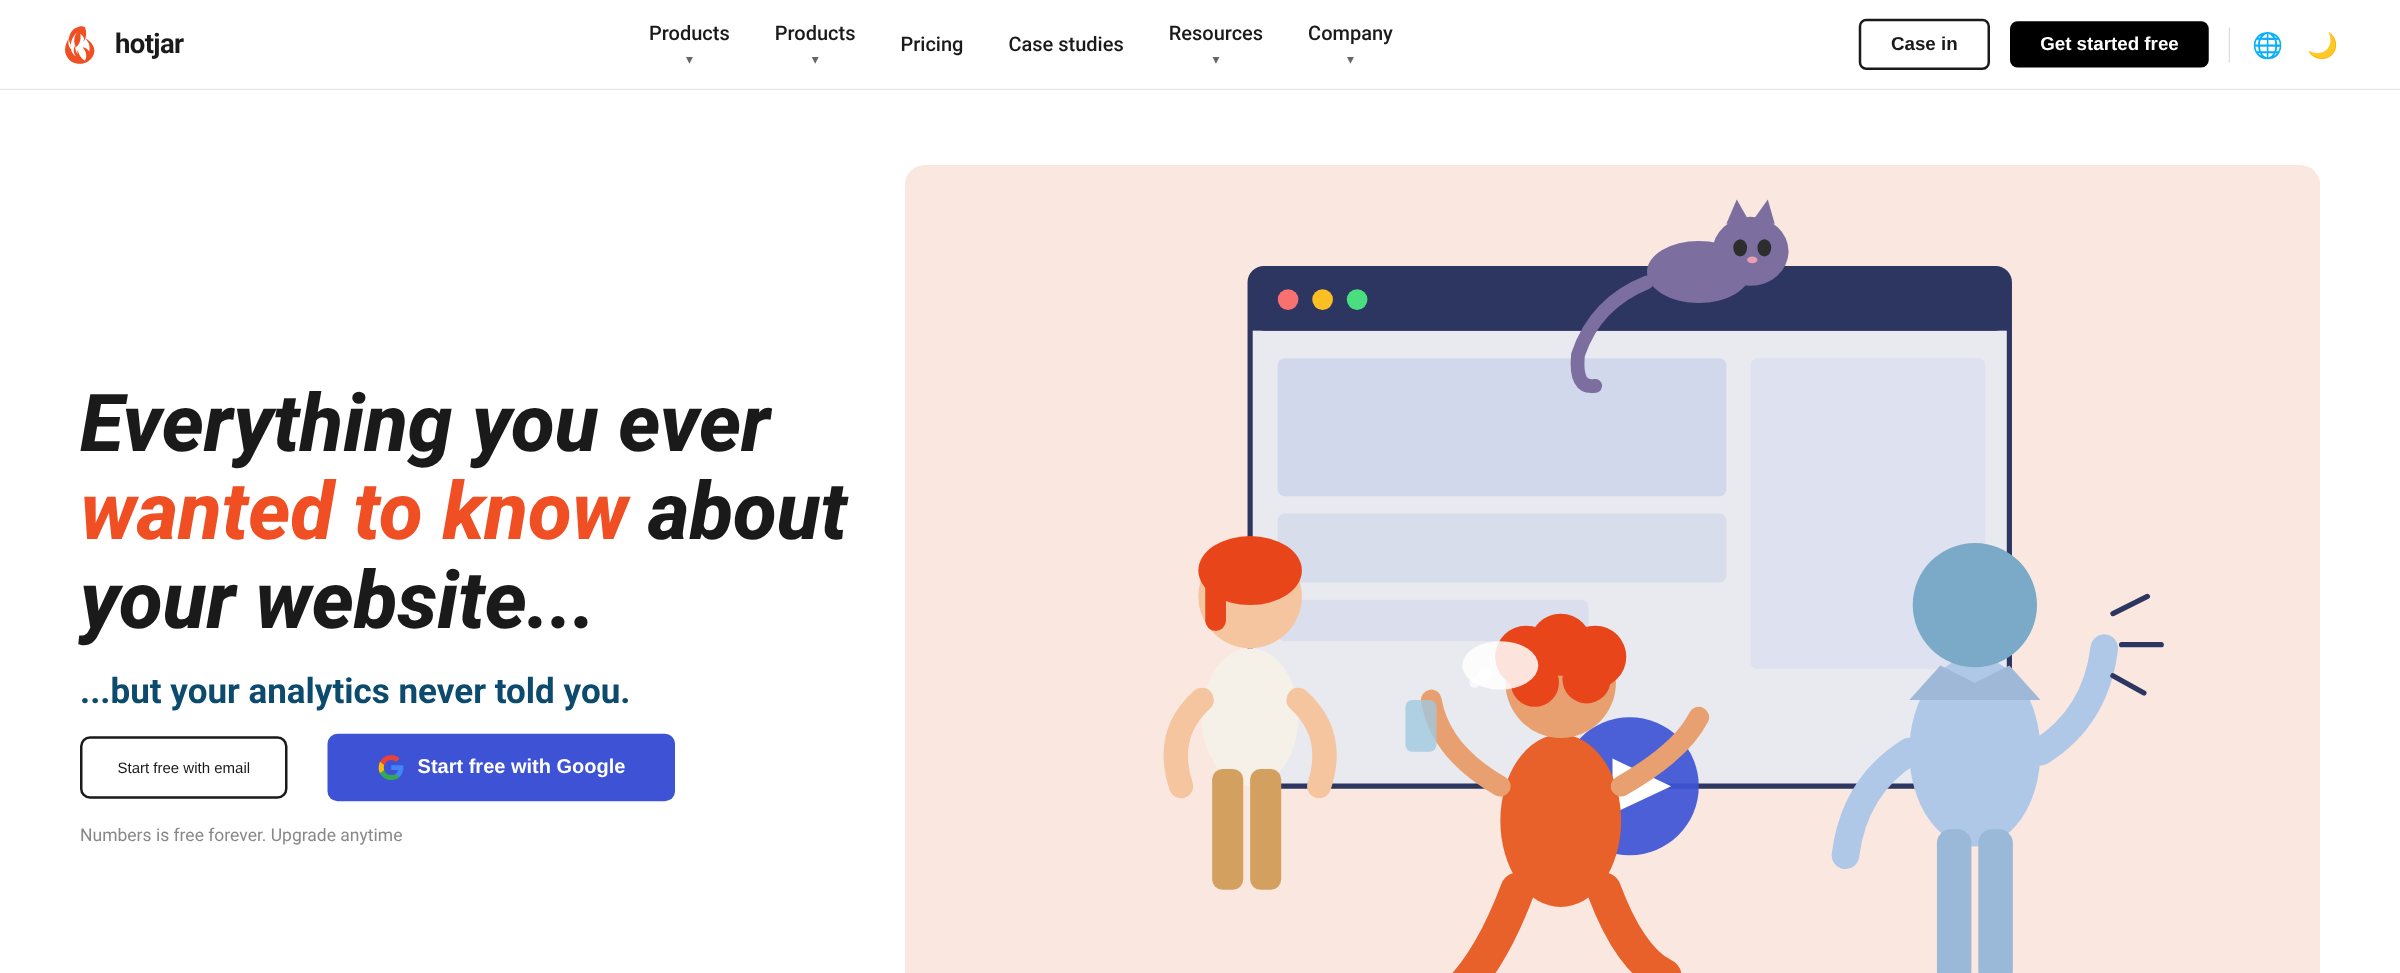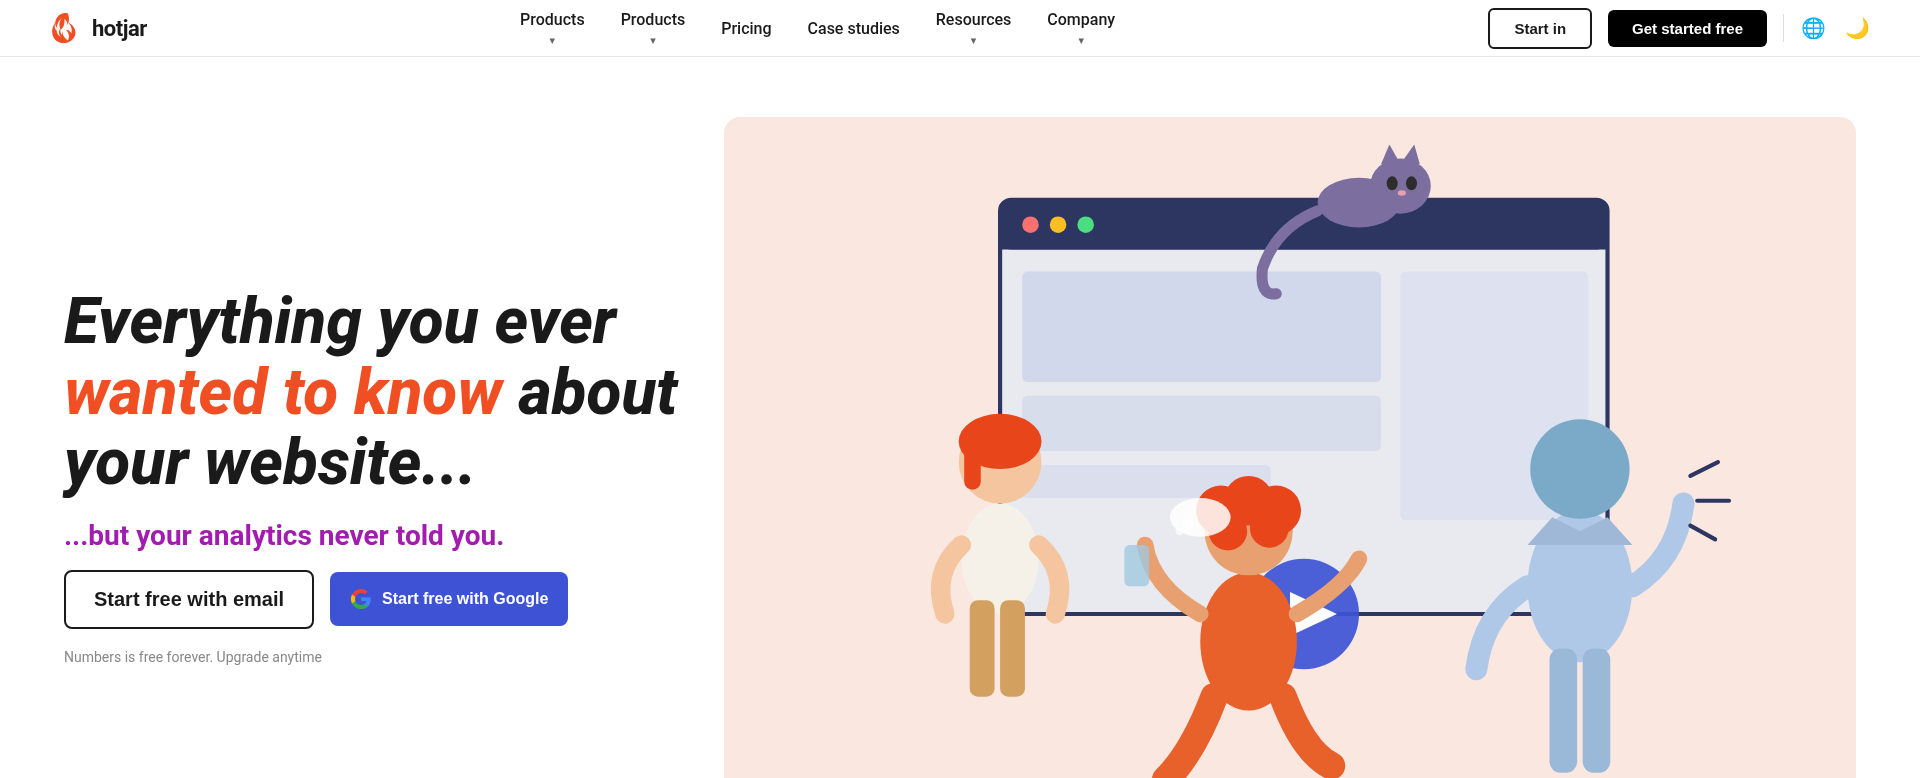--- a/index.html
+++ b/index.html
@@ -1,21 +1,21 @@
 <!DOCTYPE html>
 <html><head>
   <meta charset="utf-8">
   <style>
     * { margin: 0; padding: 0; box-sizing: border-box; }
     body { font-family: -apple-system, BlinkMacSystemFont, 'Segoe UI', Roboto, sans-serif; background: #fff; width: 1920px; min-height: 778px; overflow-x: hidden; }
 
     
     nav {
       display: flex; align-items: center; justify-content: space-between;
-      padding: 0 48px; height: 57px; border-bottom: 1px solid #e5e7eb;
+      padding: 0 48px; height: 72px; border-bottom: 1px solid #e5e7eb;
       position: relative; z-index: 10; background: #fff;
     }
     .nav-logo { display: flex; align-items: center; gap: 8px; cursor: pointer; }
     .nav-logo-icon { width: 36px; height: 36px; }
     .nav-logo-text { font-size: 22px; font-weight: 700; color: #1a1a1a; letter-spacing: -0.5px; }
     .nav-links { display: flex; align-items: center; gap: 36px; }
     .nav-link {
       font-size: 16px; color: #1a1a1a; cursor: pointer; display: flex; align-items: center; gap: 4px;
       font-weight: 500; text-decoration: none; flex-direction: column;
     }
@@ -36,32 +36,32 @@
     .nav-divider { width: 1px; height: 28px; background: #ddd; }
 
     
     main {
       display: flex; align-items: center; min-height: 706px;
       padding: 60px 64px 60px 64px; gap: 40px;
     }
     .hero-left { flex: 0 0 620px; max-width: 620px; }
     .hero-title { font-size: 64px; font-weight: 800; line-height: 1.1; color: #1a1a1a; margin-bottom: 8px; font-style: italic; }
     .hero-title .highlight { color: #F04E23; }
-    .hero-subtitle { font-size: 28px; font-weight: 700; color: #a21caf; margin: 20px 0 18px 0; }
+    .hero-subtitle { font-size: 28px; font-weight: 700; color: #0c4a6e; margin: 20px 0 18px 0; }
     .hero-body { font-size: 17px; color: #555; line-height: 1.6; margin-bottom: 40px; max-width: 540px; }
     .hero-ctas { display: flex; align-items: center; gap: 16px; margin-bottom: 20px; }
     .btn-email {
       padding: 16px 28px; border: 2px solid #1a1a1a; background: #fff;
-      color: #1a1a1a; font-size: 20px; font-weight: 700; border-radius: 8px; cursor: pointer;
+      color: #1a1a1a; font-size: 12px; font-weight: 400; border-radius: 8px; cursor: pointer;
       white-space: nowrap;
     }
     .btn-google {
-      padding: 16px 20px; border: none; background: #3D52D5;
+      padding: 16px 40px; border: none; background: #3D52D5;
       color: #fff; font-size: 16px; font-weight: 600; border-radius: 8px; cursor: pointer;
-      display: flex; align-items: center; gap: 10px; white-space: nowrap;
+      display: flex; align-items: center; gap: 10px; white-space: nowrap; margin-left: 16px;
     }
     .google-icon { width: 22px; height: 22px; }
     .hero-note { font-size: 14px; color: #888; }
 
     
     .hero-right {
       flex: 1; display: flex; align-items: center; justify-content: center;
       min-height: 520px; background: #FAE8E0; border-radius: 16px;
       position: relative; overflow: hidden;
     }
@@ -100,21 +100,21 @@
       <span>Resources</span>
       <span class="chevron">▾</span>
     </a>
     <a class="nav-link">
       <span>Company</span>
       <span class="chevron">▾</span>
     </a>
   </div>
 
   <div class="nav-actions">
-    <button class="btn-signin">Start in</button>
+    <button class="btn-signin">Case in</button>
     <button class="btn-get-started">Get started free</button>
     <div class="nav-divider"></div>
     <div class="nav-icon-globe">🌐</div>
     <div class="nav-icon-moon">🌙</div>
   </div>
 </nav>
 
 <main>
   <div class="hero-left">
     <h1 class="hero-title">

